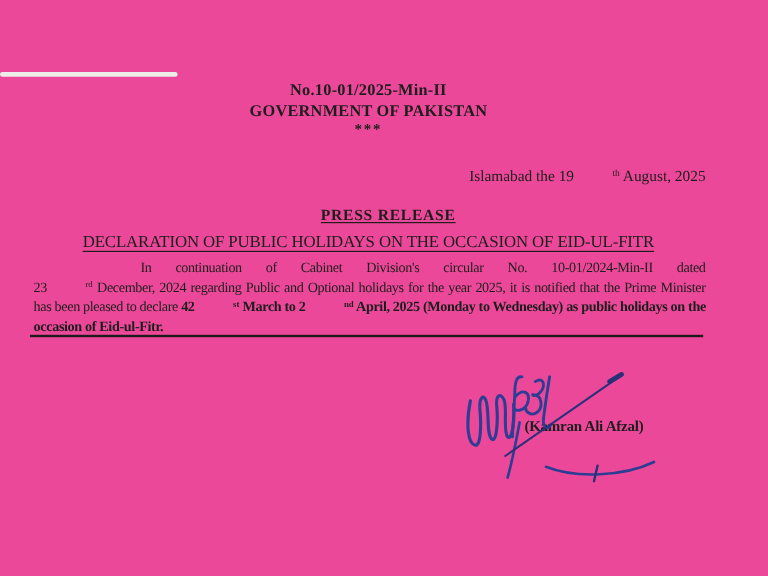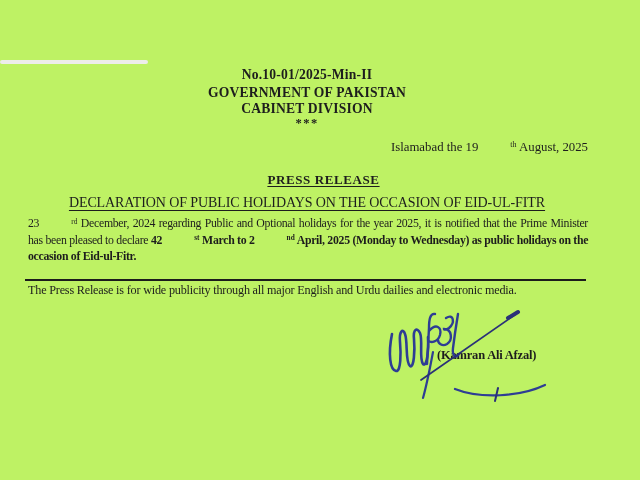--- a/index.html
+++ b/index.html
@@ -4,21 +4,21 @@
 <style>
   html, body {
     margin: 0; padding: 0;
     width: 640px; height: 480px;
     background: #ffffff;
     overflow: hidden;
   }
   .page {
     position: absolute; left: 0; top: 0;
     width: 640px; height: 480px;
-    background: #bef264;
+    background: #ec4899;
     font-family: "Liberation Serif", "DejaVu Serif", serif;
     color: #1d1d1d;
   }
   .smudge {
     position: absolute; left: 0; top: 60px;
     width: 148px; height: 4px;
     background: #ededea; border-radius: 2px;
   }
   .header {
     position: absolute; top: 67px; left: 28px; width: 558px;
@@ -83,43 +83,42 @@
 </head>
 <body>
 
 <div class="page">
 
   <div class="smudge"></div>
 
   <div class="header">
     <div class="hline ref">No.10-01/2025-Min-II</div>
     <div class="hline">GOVERNMENT OF PAKISTAN</div>
-    <div class="hline">CABINET DIVISION</div>
     <div class="stars">***</div>
   </div>
 
   <div class="dateline"><span>Islamabad the 19</span><span class="sup">th</span><span> August, 2025</span></div>
 
   <div class="centerband pr-label-wrap">
     <span class="pr-label">PRESS RELEASE</span>
   </div>
 
   <div class="centerband headline-wrap">
     <span class="headline">DECLARATION OF PUBLIC HOLIDAYS ON THE OCCASION OF EID-UL-FITR</span>
   </div>
 
   <div class="body-par">
+    <div class="pline indent">In continuation of Cabinet Division's circular No. 10-01/2024-Min-II dated</div>
     <div class="pline"><span>23</span><span class="sup">rd</span><span> December, 2024 regarding Public and Optional holidays for the year 2025, it is notified that the Prime Minister</span></div>
     <div class="pline"><span>has been pleased to declare </span><b>42</b><b class="sup">st</b><b> March to 2</b><b class="sup">nd</b><b> April, 2025 (Monday to Wednesday) as public holidays on the</b></div>
     <div class="pline last"><b>occasion of Eid-ul-Fitr.</b></div>
   </div>
 
   <div class="rule"></div>
 
-  <div class="publicity">The Press Release is for wide publicity through all major English and Urdu dailies and electronic media.</div>
 
   <div class="signature">
     <div class="sig-name">(Kamran Ali Afzal)</div>
     <svg class="sig-svg" viewBox="0 0 215 112">
       <path d="M7 36 C3 56 5 72 11 73 C16 74 16 55 15 44 C14 33 18 30 20 36 C23 44 20 64 25 68 C29 71 30 52 29 41 C28 31 32 29 35 35 C38 42 34 61 38 66 C42 70 44 51 43 39" fill="none" stroke-width="2.6" stroke-linecap="round" stroke="#2e3d94"></path>
       <path d="M50 16 C45 15 44 22 44 30 L42 66 M44 33 C51 25 57 29 55 37 C53 44 46 45 44 43" fill="none" stroke-width="2.4" stroke-linecap="round" stroke="#2e3d94"></path>
       <path d="M61 20 C69 15 70 25 64 30 C61 32 59 32 59 31 C67 31 68 42 62 46 C57 49 53 45 53 42 M73 16 C71 28 69 42 68 50 C67 58 71 61 74 56" fill="none" stroke-width="2.4" stroke-linecap="round" stroke="#2e3d94"></path>
       <path d="M48 54 C45 70 42 86 38 100" fill="none" stroke-width="2.2" stroke-linecap="round" stroke="#2e3d94"></path>
       <path d="M36 82 L131 16" fill="none" stroke-width="1.7" stroke-linecap="round" stroke="#2a3178"></path>
       <path d="M123 20 L133 14" fill="none" stroke-width="4" stroke-linecap="round" stroke="#2a3178"></path>

